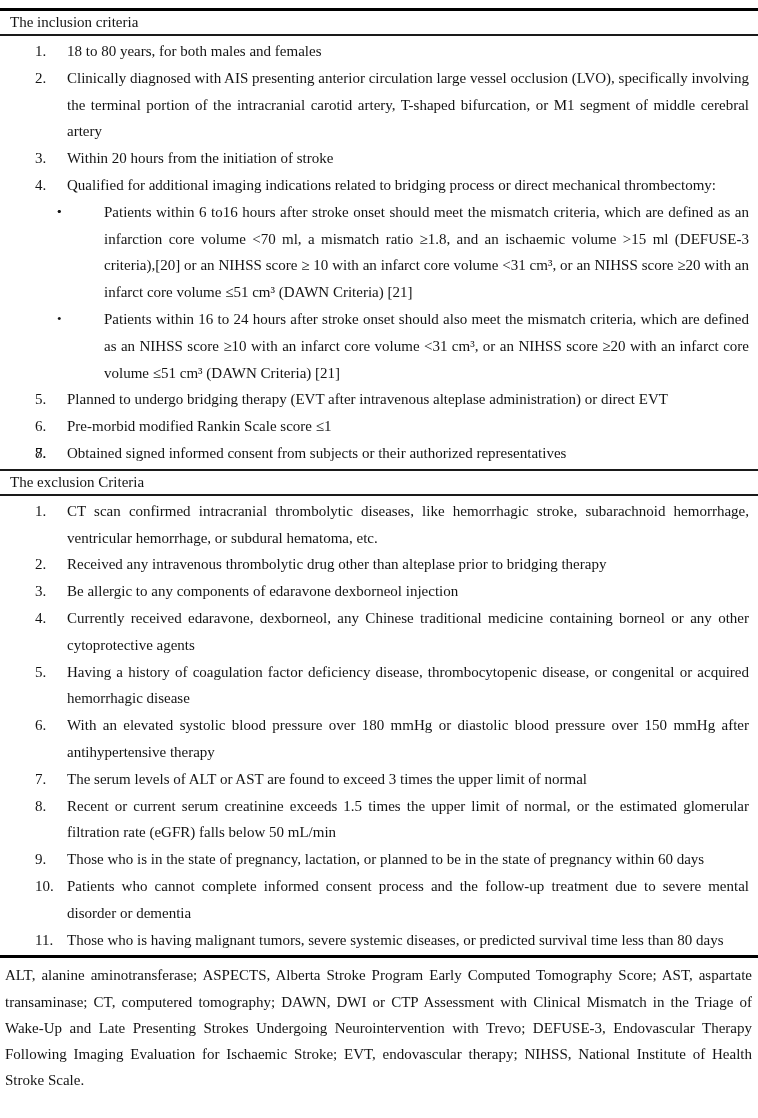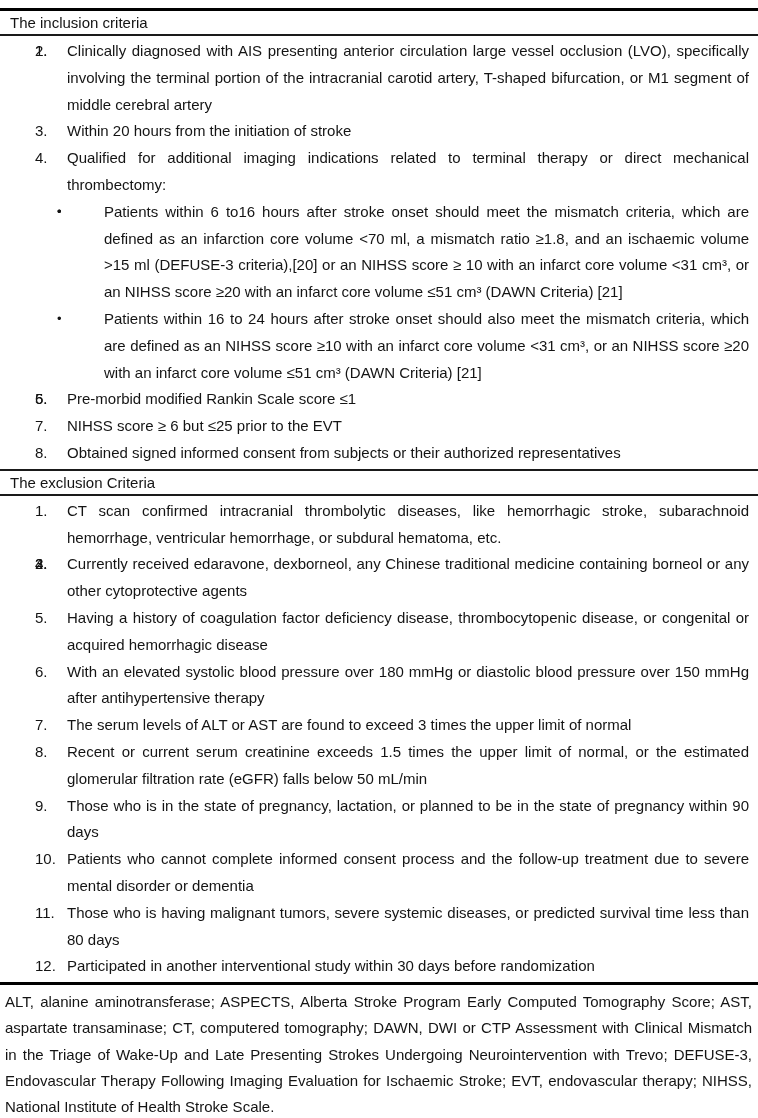--- a/index.html
+++ b/index.html
@@ -3,21 +3,21 @@
 <meta charset="utf-8">
 <style>
   html, body { margin: 0; padding: 0; background: #ffffff; }
   .page {
     width: 758px;
     height: 1118px;
     box-sizing: border-box;
     padding-top: 8px;
     background: #ffffff;
     color: #141414;
-    font-family: Liberation Sans, sans-serif;
+    font-family: Liberation Serif, serif;
     font-size: 15px;
     overflow: hidden;
   }
   .rule-thick { border-top: 3px solid #000000; height: 0; }
   .rule-thin  { border-top: 2px solid #1a1a1a; height: 0; }
   .section-header {
     padding: 3px 8px 3px 10px;
     line-height: 17px;
     font-size: 15px;
   }
@@ -56,51 +56,50 @@
 
 <div class="page">
 
   <div class="rule-thick"></div>
 
   <div class="section-header">The inclusion criteria</div>
 
   <div class="rule-thin"></div>
 
   <div class="list" id="inclusion-list">
-      <div class="item"><span class="num">1.</span></div>
+      <div class="item"><span class="num">1.</span><span>18 to 80 years, for both males and females</span></div>
       <div class="item"><span class="num">2.</span><span>Clinically diagnosed with AIS presenting anterior circulation large vessel occlusion (LVO), specifically involving the terminal portion of the intracranial carotid artery, T-shaped bifurcation, or M1 segment of middle cerebral artery</span></div>
       <div class="item"><span class="num">3.</span><span>Within 20 hours from the initiation of stroke</span></div>
-      <div class="item"><span class="num">4.</span><span>Qualified for additional imaging indications related to terminal therapy or direct mechanical thrombectomy:</span></div>
+      <div class="item"><span class="num">4.</span><span>Qualified for additional imaging indications related to bridging process or direct mechanical thrombectomy:</span></div>
       <div class="bullet-item"><span class="bullet">•</span></div>
       <div class="bullet-item"><span class="bullet">•</span><span>Patients within 6 to16 hours after stroke onset should meet the mismatch criteria, which are defined as an infarction core volume &lt;70 ml, a mismatch ratio ≥1.8, and an ischaemic volume &gt;15 ml (DEFUSE-3 criteria),[20] or an NIHSS score ≥ 10 with an infarct core volume &lt;31 cm³, or an NIHSS score ≥20 with an infarct core volume ≤51 cm³ (DAWN Criteria) [21]</span></div>
       <div class="bullet-item"><span class="bullet">•</span><span>Patients within 16 to 24 hours after stroke onset should also meet the mismatch criteria, which are defined as an NIHSS score ≥10 with an infarct core volume &lt;31 cm³, or an NIHSS score ≥20 with an infarct core volume ≤51 cm³ (DAWN Criteria) [21]</span></div>
-      <div class="item"><span class="num">5.</span></div>
+      <div class="item"><span class="num">5.</span><span>Planned to undergo bridging therapy (EVT after intravenous alteplase administration) or direct EVT</span></div>
       <div class="item"><span class="num">6.</span><span>Pre-morbid modified Rankin Scale score ≤1</span></div>
-      <div class="item"><span class="num">7.</span><span>NIHSS score ≥ 6 but ≤25 prior to the EVT</span></div>
+      <div class="item"><span class="num">7.</span></div>
       <div class="item"><span class="num">8.</span><span>Obtained signed informed consent from subjects or their authorized representatives</span></div>
     </div>
 
   <div class="rule-thin"></div>
 
   <div class="section-header">The exclusion Criteria</div>
 
   <div class="rule-thin"></div>
 
   <div class="list" id="exclusion-list">
       <div class="item"><span class="num">1.</span><span>CT scan confirmed intracranial thrombolytic diseases, like hemorrhagic stroke, subarachnoid hemorrhage, ventricular hemorrhage, or subdural hematoma, etc.</span></div>
-      <div class="item"><span class="num">2.</span></div>
-      <div class="item"><span class="num">3.</span></div>
+      <div class="item"><span class="num">2.</span><span>Received any intravenous thrombolytic drug other than alteplase prior to bridging therapy</span></div>
+      <div class="item"><span class="num">3.</span><span>Be allergic to any components of edaravone dexborneol injection</span></div>
       <div class="item"><span class="num">4.</span><span>Currently received edaravone, dexborneol, any Chinese traditional medicine containing borneol or any other cytoprotective agents</span></div>
       <div class="item"><span class="num">5.</span><span>Having a history of coagulation factor deficiency disease, thrombocytopenic disease, or congenital or acquired hemorrhagic disease</span></div>
       <div class="item"><span class="num">6.</span><span>With an elevated systolic blood pressure over 180 mmHg or diastolic blood pressure over 150 mmHg after antihypertensive therapy</span></div>
       <div class="item"><span class="num">7.</span><span>The serum levels of ALT or AST are found to exceed 3 times the upper limit of normal</span></div>
       <div class="item"><span class="num">8.</span><span>Recent or current serum creatinine exceeds 1.5 times the upper limit of normal, or the estimated glomerular filtration rate (eGFR) falls below 50 mL/min</span></div>
-      <div class="item"><span class="num">9.</span><span>Those who is in the state of pregnancy, lactation, or planned to be in the state of pregnancy within 90 days</span></div>
+      <div class="item"><span class="num">9.</span><span>Those who is in the state of pregnancy, lactation, or planned to be in the state of pregnancy within 60 days</span></div>
       <div class="item"><span class="num">10.</span><span>Patients who cannot complete informed consent process and the follow-up treatment due to severe mental disorder or dementia</span></div>
       <div class="item"><span class="num">11.</span><span>Those who is having malignant tumors, severe systemic diseases, or predicted survival time less than 80 days</span></div>
-      <div class="item"><span class="num">12.</span><span>Participated in another interventional study within 30 days before randomization</span></div>
     </div>
 
   <div class="rule-thick"></div>
 
   <div class="footnote">ALT, alanine aminotransferase; ASPECTS, Alberta Stroke Program Early Computed Tomography Score; AST, aspartate transaminase; CT, computered tomography; DAWN, DWI or CTP Assessment with Clinical Mismatch in the Triage of Wake-Up and Late Presenting Strokes Undergoing Neurointervention with Trevo; DEFUSE-3, Endovascular Therapy Following Imaging Evaluation for Ischaemic Stroke; EVT, endovascular therapy; NIHSS, National Institute of Health Stroke Scale.</div>
 
 </div>
 
 </body></html>

